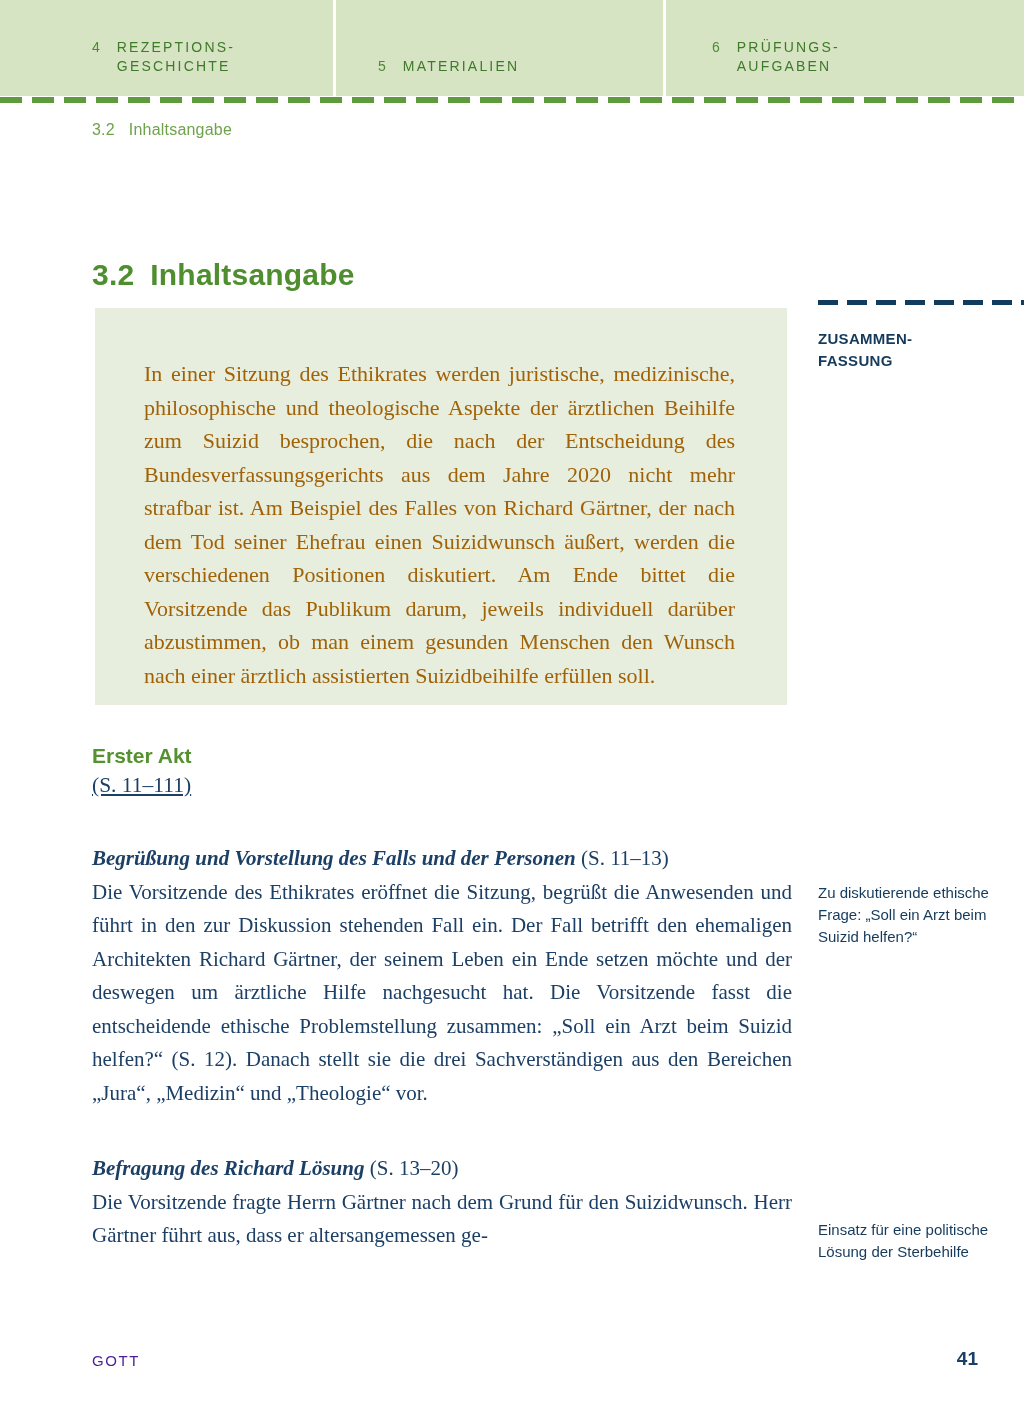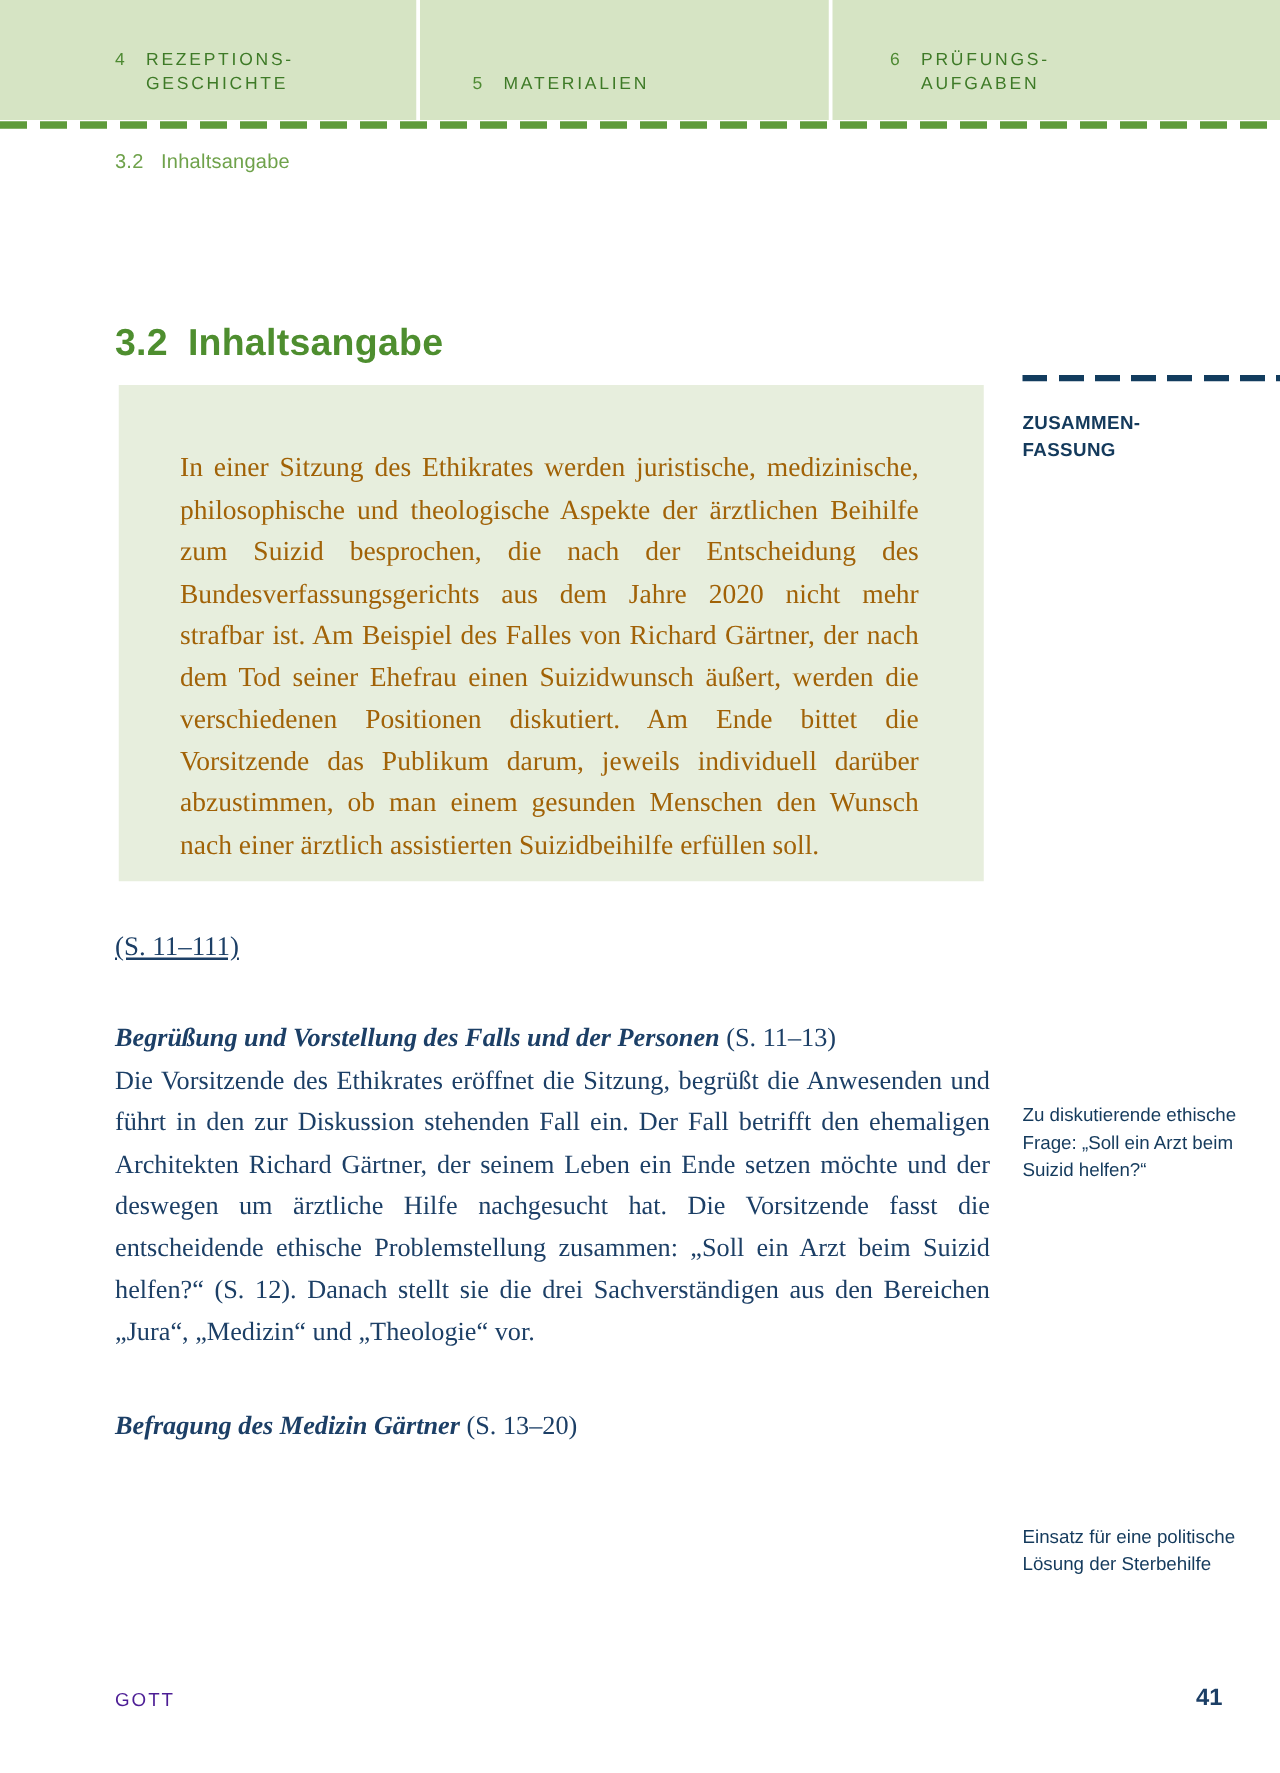--- a/index.html
+++ b/index.html
@@ -242,26 +242,27 @@
 <div class="margin-rule rule-zusammenfassung"></div>
 <div class="margin-note bold note-zusammenfassung" style="white-space: pre-line;">ZUSAMMEN-
 FASSUNG</div>
 
 <div class="margin-note note-frage">Zu diskutierende ethische Frage: „Soll ein Arzt beim Suizid helfen?“</div>
 
 <div class="margin-note note-einsatz">Einsatz für eine politische Lösung der Sterbehilfe</div>
 
 <div class="content">
 
+  <h2 class="akt-heading">Erster Akt</h2>
   <p class="akt-pages">(S. 11–111)</p>
 
   <div class="body-block">
     <p class="body-para"><span class="scene-title">Begrüßung und Vorstellung des Falls und der Personen</span><span class="scene-pages"> </span><span class="scene-pages">(S. 11–13)</span><br><span>Die Vorsitzende des Ethikrates eröffnet die Sitzung, begrüßt die Anwesenden und führt in den zur Diskussion stehenden Fall ein. Der Fall betrifft den ehemaligen Architekten Richard Gärtner, der seinem Leben ein Ende setzen möchte und der deswegen um ärztliche Hilfe nachgesucht hat. Die Vorsitzende fasst die entscheidende ethische Problemstellung zusammen: „Soll ein Arzt beim Suizid helfen?“ (S. 12). Danach stellt sie die drei Sachverständigen aus den Bereichen „Jura“, „Medizin“ und „Theologie“ vor.</span></p>
   </div>
 
   <div class="body-block">
-    <p class="body-para"><span class="scene-title">Befragung des Medizin Gärtner</span><span class="scene-pages"> </span><span class="scene-pages">(S. 13–20)</span><br></p>
+    <p class="body-para"><span class="scene-title">Befragung des Richard Lösung</span><span class="scene-pages"> </span><span class="scene-pages">(S. 13–20)</span><br><span>Die Vorsitzende fragte Herrn Gärtner nach dem Grund für den Suizidwunsch. Herr Gärtner führt aus, dass er altersangemessen ge-</span></p>
   </div>
 
 </div>
 
 <div class="footer-left">GOTT</div>
 <div class="footer-right">41</div>
 
 </body></html>

